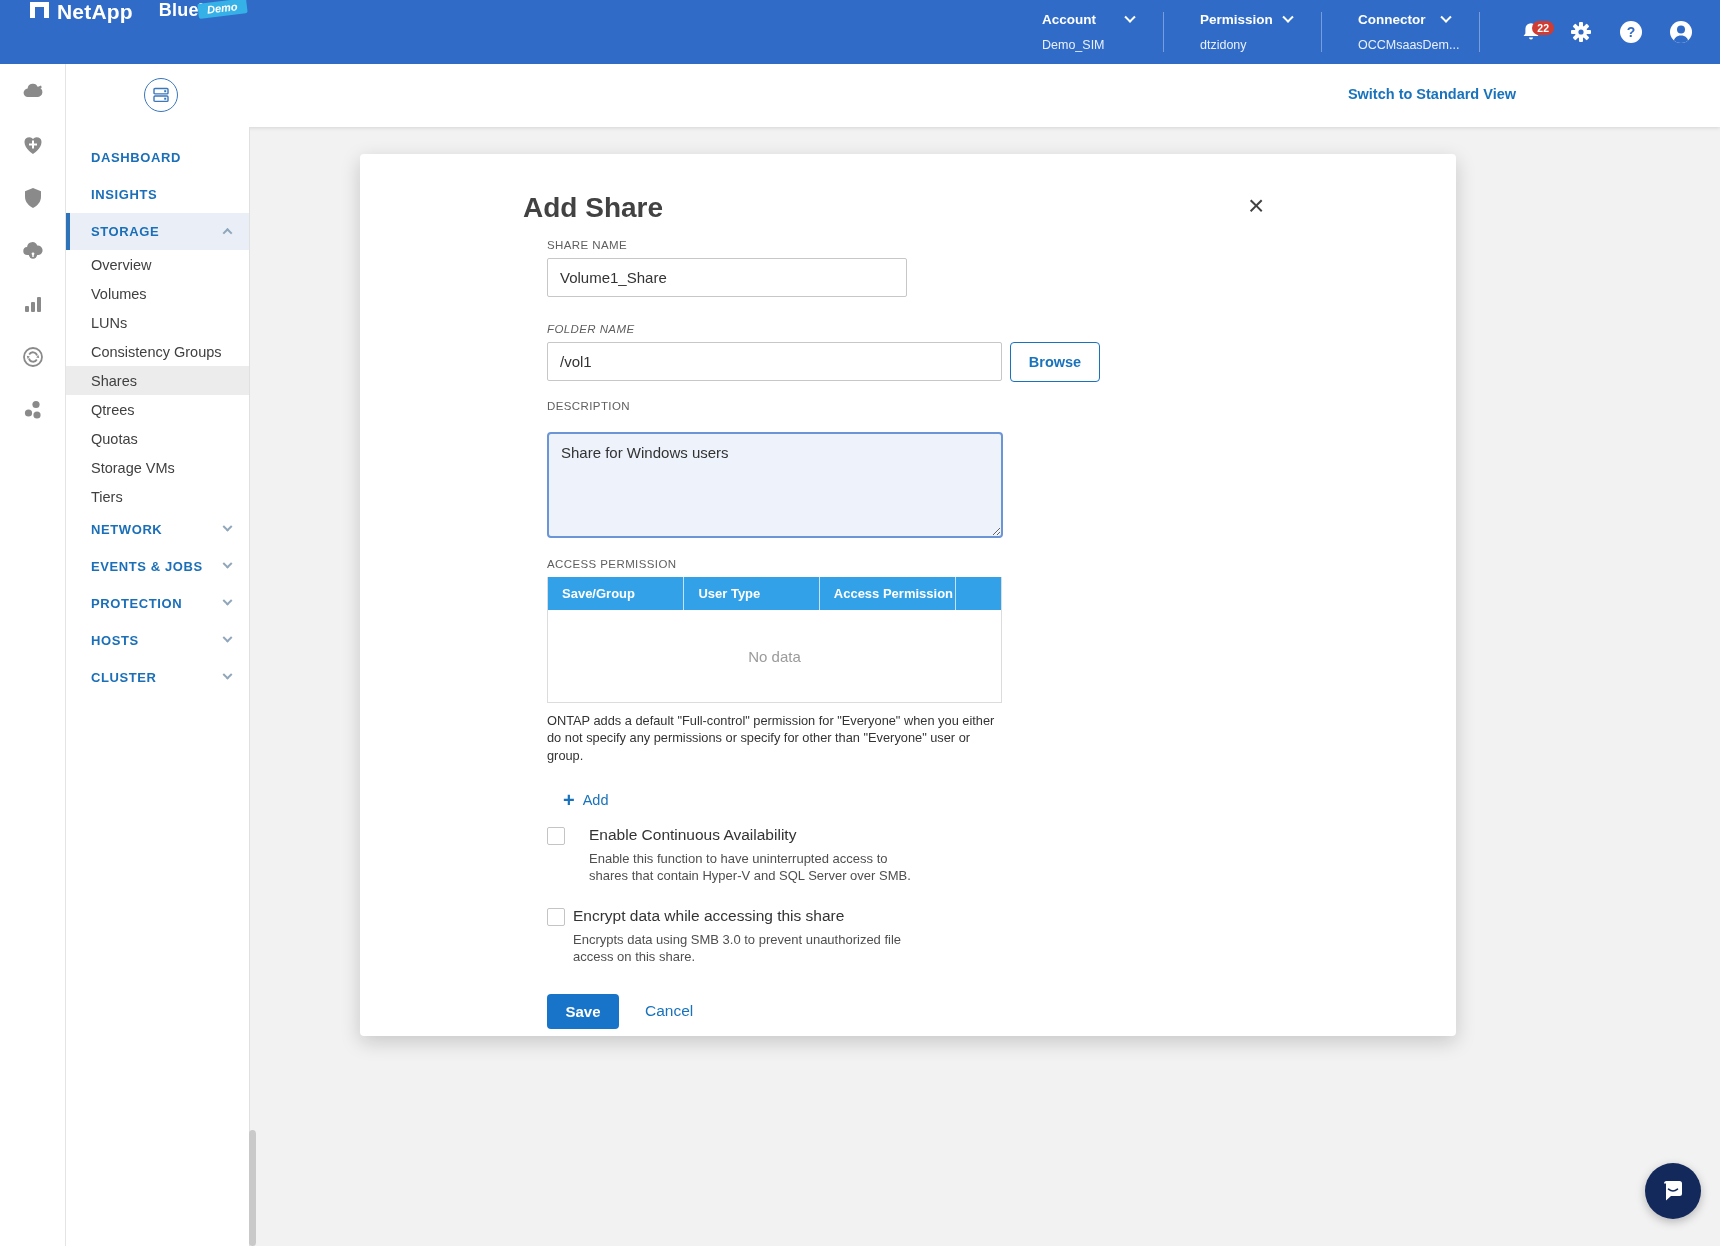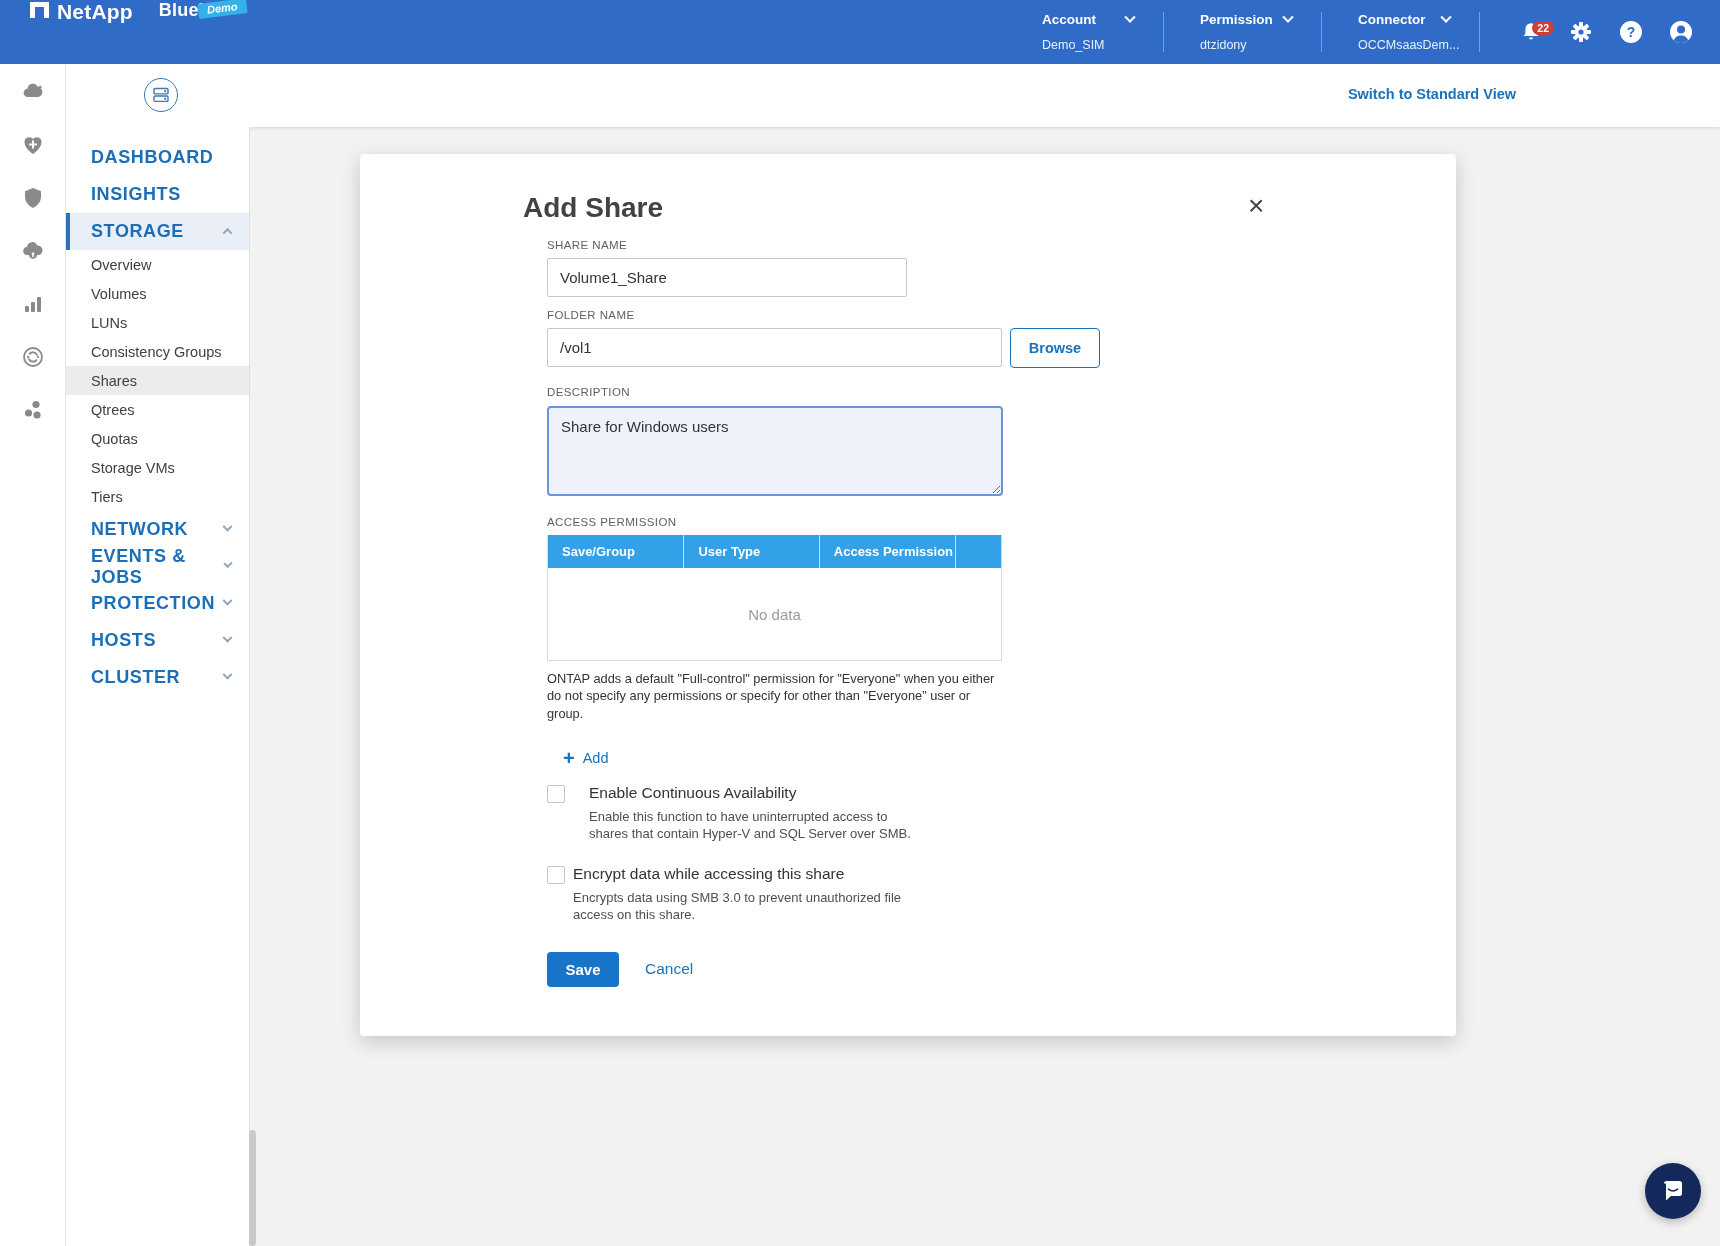--- a/index.html
+++ b/index.html
@@ -29,41 +29,41 @@
   .rail { position:absolute; left:0; top:64px; width:66px; bottom:0; background:#fff; border-right:1px solid #e4e4e4; z-index:30; display:flex; flex-direction:column; align-items:center; padding-top:16px; gap:29px; }
   .rail .ricon { width:24px; height:24px; display:flex; align-items:center; justify-content:center; cursor:pointer; }
 
   
   .toolbar { position:absolute; left:66px; top:64px; right:0; height:63px; background:#fff; box-shadow:0 1px 4px rgba(0,0,0,.12); z-index:20; }
   .tool-circle { position:absolute; left:78px; top:14px; width:34px; height:34px; border-radius:50%; border:1.5px solid #3b77bb; display:flex; align-items:center; justify-content:center; cursor:pointer; }
   .switch-view { position:absolute; right:204px; top:22px; color:#1973bc; font-size:14.5px; font-weight:bold; cursor:pointer; }
 
   
   .sidenav { position:absolute; left:66px; top:127px; width:184px; bottom:0; background:#fff; border-right:1px solid #e0e0e0; z-index:25; padding-top:12px; }
-  .nav-cat { height:37px; display:flex; align-items:center; padding:0 18px 0 25px; color:#1a6fb8; font-size:18px; font-weight:bold; letter-spacing:.6px; cursor:pointer; justify-content:space-between; position:relative; }
+  .nav-cat { height:37px; display:flex; align-items:center; padding:0 18px 0 25px; color:#1a6fb8; font-size:13px; font-weight:bold; letter-spacing:.6px; cursor:pointer; justify-content:space-between; position:relative; }
   .nav-cat .chev { color:#8fa6bc; width:7px; height:7px; }
   .nav-cat.selected { background:#e9eef7; }
   .nav-cat.selected::before { content:""; position:absolute; left:0; top:0; bottom:0; width:4px; background:#2e73b8; }
   .nav-sub { height:29px; display:flex; align-items:center; padding-left:25px; color:#404040; font-size:14.5px; cursor:pointer; }
   .nav-sub.active { background:#ececec; }
   .side-scroll { position:absolute; left:183px; bottom:0; width:7px; height:116px; background:#c9c9c9; border-radius:4px; }
 
   
   .content { position:absolute; left:250px; top:127px; right:0; bottom:0; background:#f2f2f3; }
   .modal { position:absolute; left:360px; top:154px; width:1096px; height:882px; background:#fff; border-radius:4px; box-shadow:0 6px 20px rgba(0,0,0,.18); z-index:10; }
   .modal-title { position:absolute; left:163px; top:38px; font-size:28px; font-weight:bold; color:#424242; }
   .modal-close { position:absolute; left:888px; top:38px; font-size:28px; color:#424242; cursor:pointer; line-height:1; font-weight:normal; }
   .form { position:absolute; left:187px; top:85px; width:760px; }
   .flabel { font-size:11.5px; color:#5f5f5f; letter-spacing:.4px; }
   .tinput { display:block; width:360px; height:39px; border:1px solid #c7c7c7; border-radius:2px; margin-top:7px; padding:0 12px; font-size:15px; color:#333; font-family:"Liberation Sans",sans-serif; background:#fff; }
   .folder-row { display:flex; gap:8px; margin-top:7px; }
   .tinput.wide { width:455px; margin-top:0; }
   .browse-btn { width:90px; height:40px; background:#fff; border:1px solid #1973bc; border-radius:4px; color:#1973bc; font-size:14.5px; font-weight:bold; cursor:pointer; font-family:"Liberation Sans",sans-serif; }
-  .mt18 { margin-top:18px; } .mt20 { margin-top:20px; } .mt26 { margin-top:12px; }
-  .desc-area { display:block; width:456px; height:90px; margin-top:8px; border:2px solid #6b95d6; background:#edf2fb; border-radius:4px; padding:10px 12px; font-size:15px; color:#333; font-family:"Liberation Sans",sans-serif; resize:vertical; }
+  .mt18 { margin-top:18px; } .mt20 { margin-top:20px; } .mt26 { margin-top:26px;font-style:italic; }
+  .desc-area { display:block; width:456px; height:106px; margin-top:20px; border:2px solid #6b95d6; background:#edf2fb; border-radius:4px; padding:10px 12px; font-size:15px; color:#333; font-family:"Liberation Sans",sans-serif; resize:vertical; }
   .perm-table { width:455px; margin-top:7px; border:1px solid #dcdcdc; border-top:none; }
   .perm-head { display:flex; background:#32a1e7; height:33px; }
   .perm-th { display:flex; align-items:center; padding-left:14px; color:#fff; font-size:13px; font-weight:bold; border-right:1px solid rgba(255,255,255,.7); }
   .perm-th:nth-child(1){ width:137px; } .perm-th:nth-child(2){ width:136px; } .perm-th:nth-child(3){ width:137px; } .perm-th:nth-child(4){ width:45px; border-right:none; }
   .perm-empty { height:92px; display:flex; align-items:center; justify-content:center; color:#9b9b9b; font-size:15px; background:#fff; }
   .perm-note { margin-top:9px; width:460px; font-size:12.8px; color:#333; line-height:1.35; }
   .add-link { margin-top:26px; margin-left:16px; display:flex; align-items:center; gap:8px; color:#1973bc; cursor:pointer; width:70px; }
   .add-plus { font-size:20px; font-weight:bold; line-height:1; }
   .add-txt { font-size:14.5px; }
   .opt { display:flex; gap:4px; }

